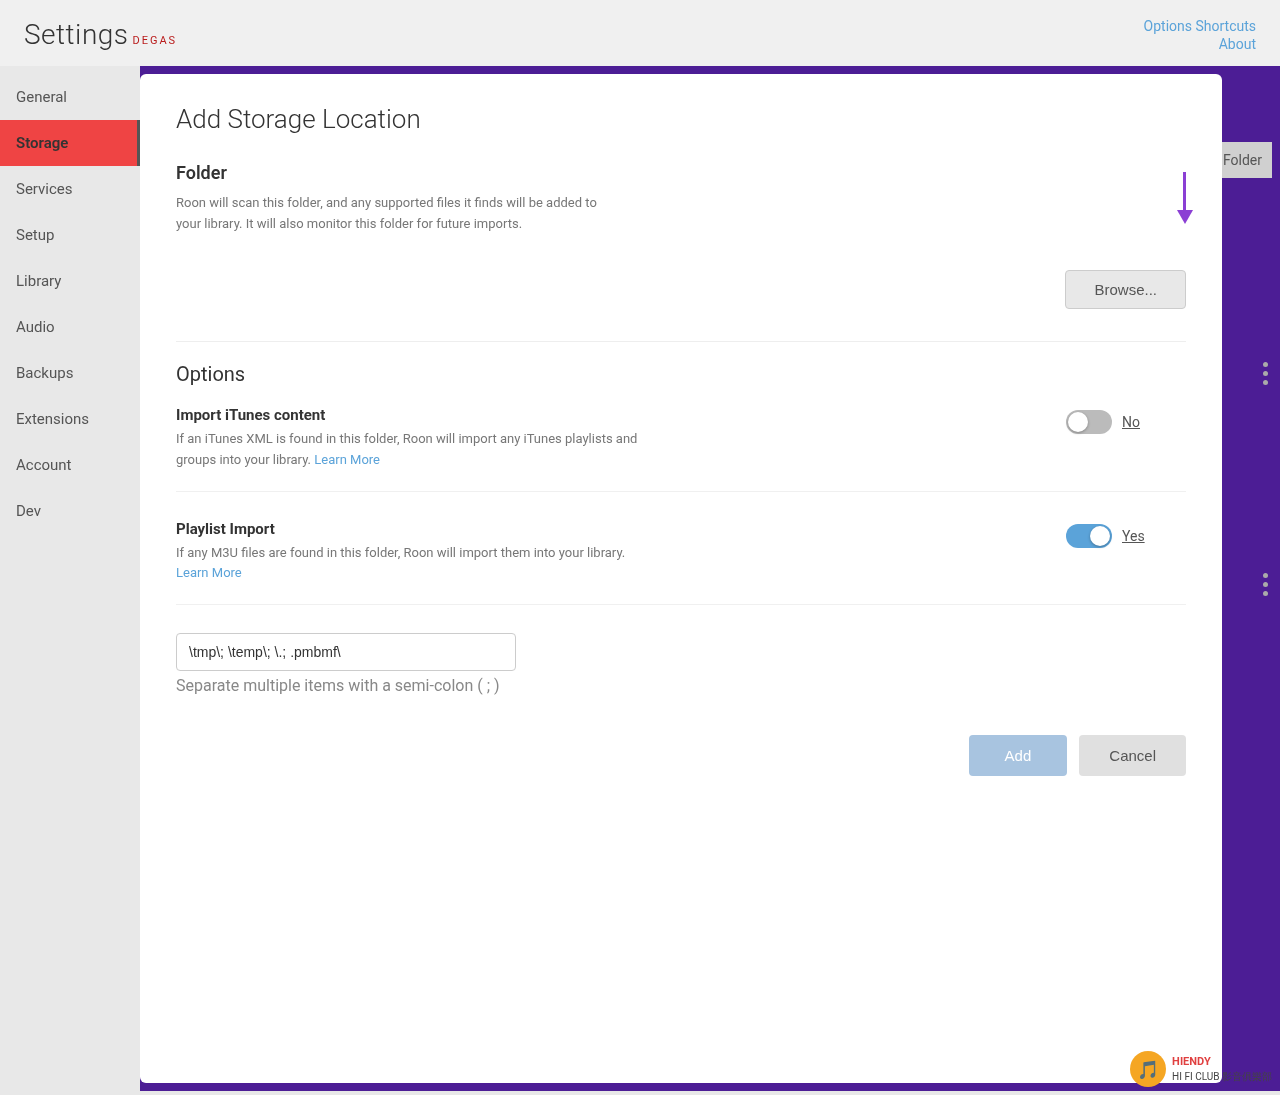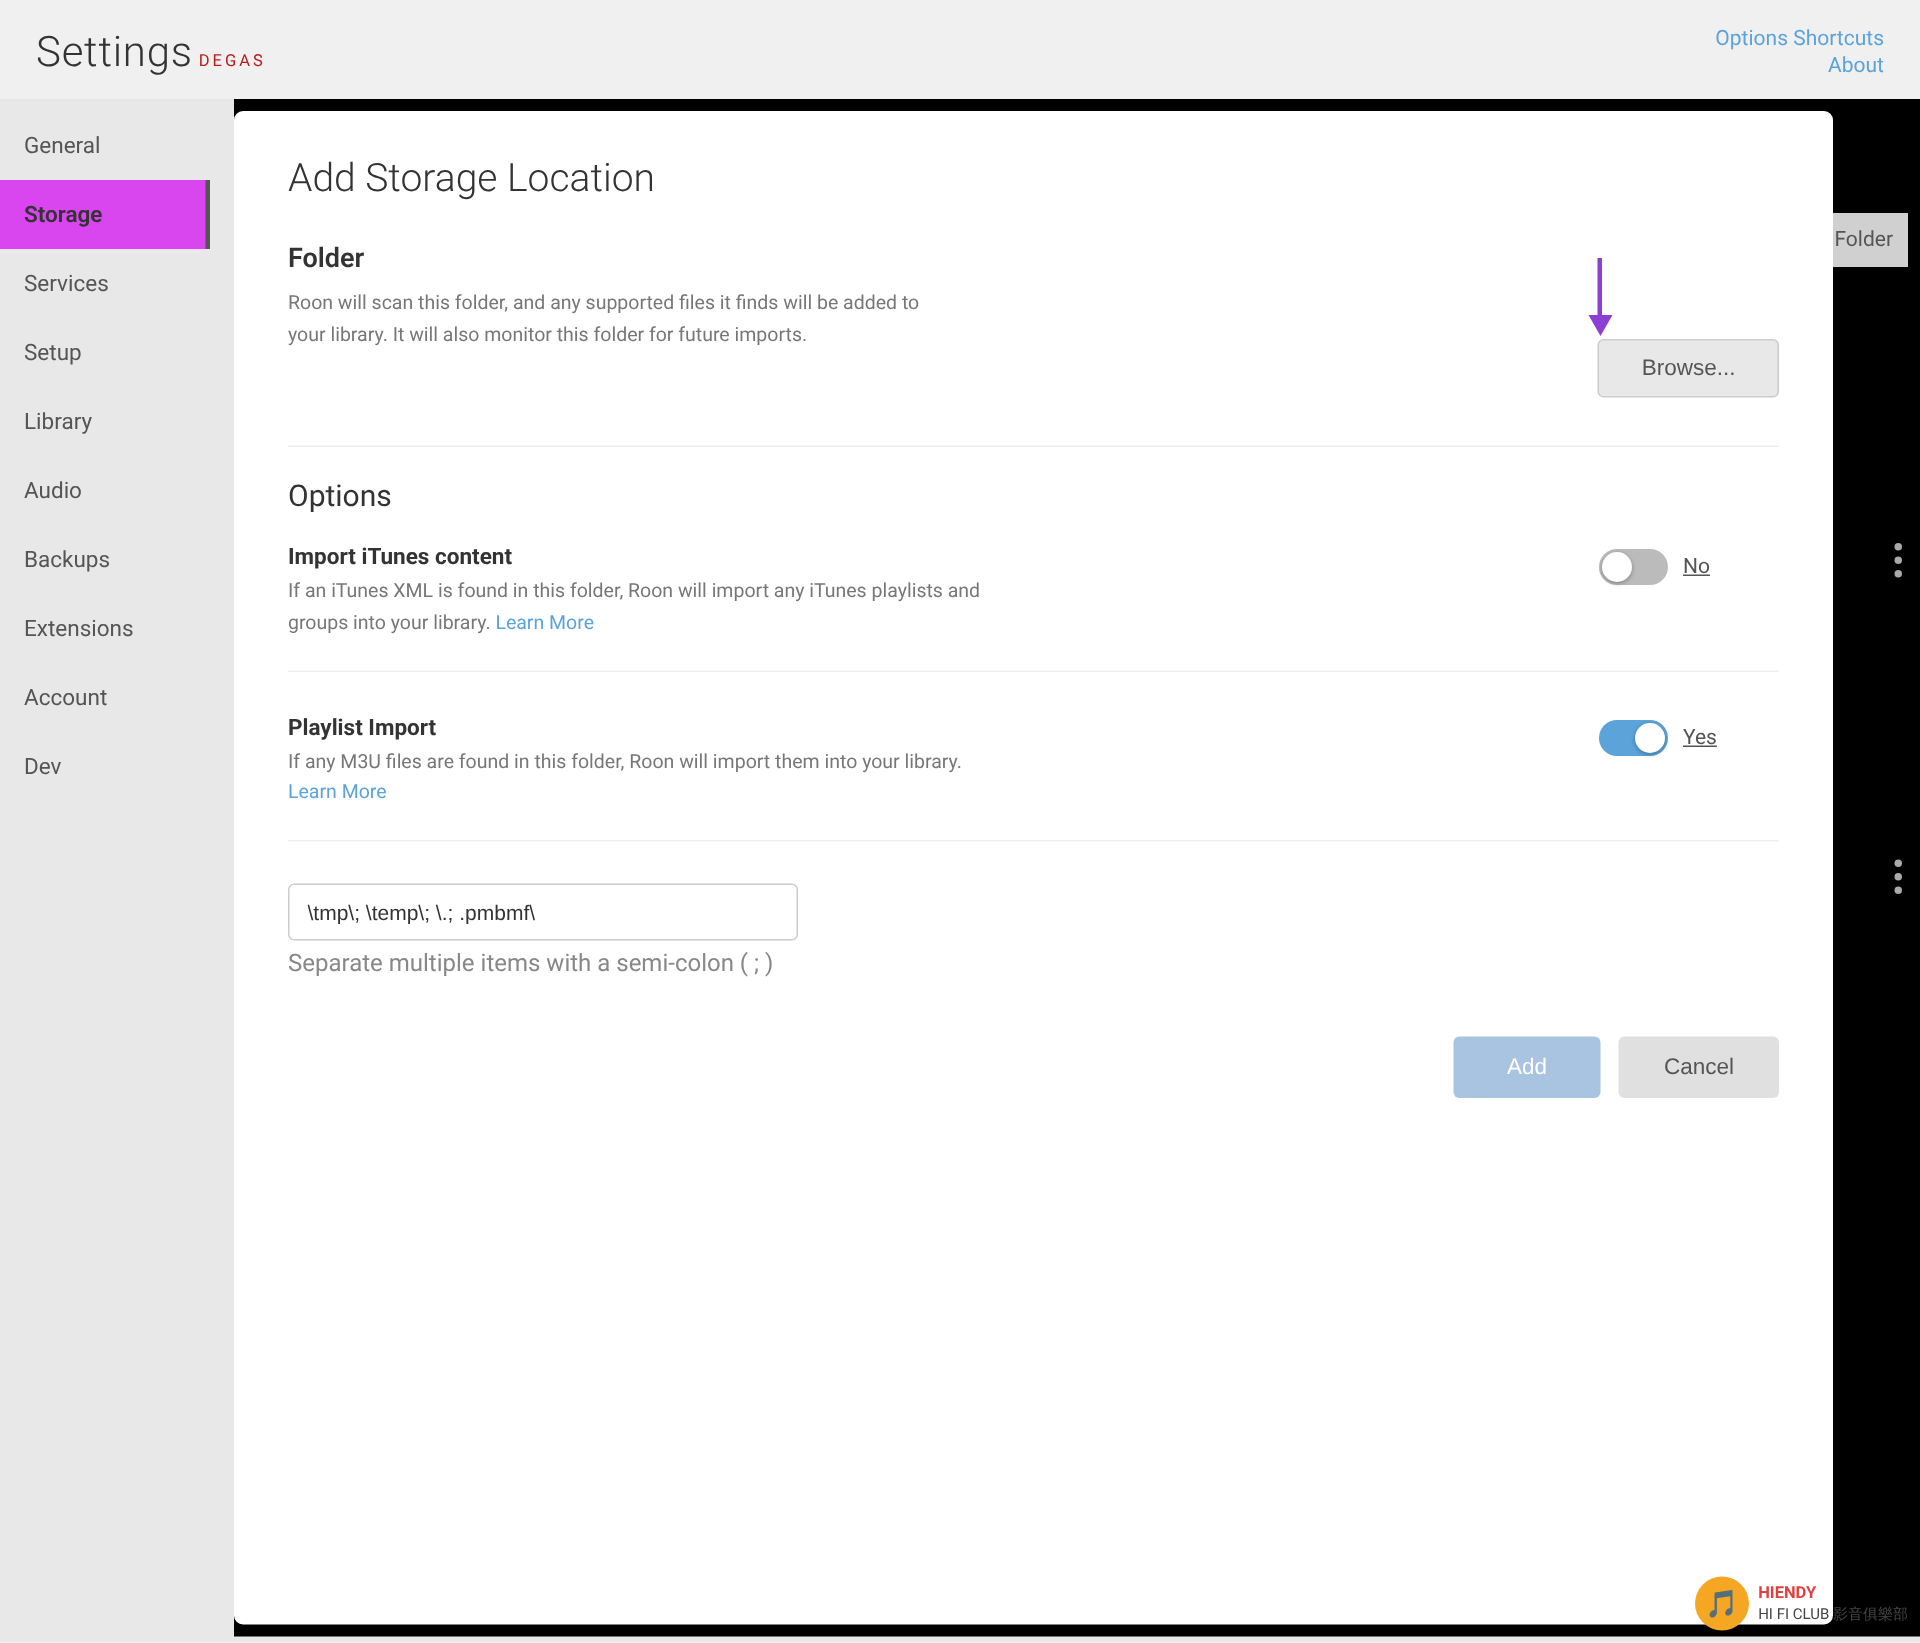--- a/index.html
+++ b/index.html
@@ -62,31 +62,30 @@
     .sidebar-item {
       padding: 14px 16px;
       font-size: 15px;
       color: #555;
       cursor: pointer;
       border-right: 3px solid transparent;
     }
     .sidebar-item.active {
       color: #333;
       font-weight: 600;
-      background: #d946ef;
+      background: #ef4444;
       border-right: 3px solid #555;
     }
 
     
     .content-area {
       flex: 1;
-      background: #000000;
+      background: #4c1d95;
       padding: 8px 8px 8px 0;
       display: flex;
-      margin-left: 16px;
     }
 
     
     .main-panel {
       flex: 1;
       background: #fff;
       border-radius: 6px;
       padding: 30px 36px;
       overflow-y: auto;
       position: relative;
@@ -120,21 +119,22 @@
       position: relative;
     }
     .folder-text { flex: 1; }
 
     .browse-button-container {
       margin-left: 32px;
       margin-top: 10px;
       position: relative;
       display: flex;
       flex-direction: column;
-      align-items: flex-start;
+      align-items: flex-end;
+      gap: 44px;
     }
 
     
     .arrow-down {
       width: 3px;
       height: 40px;
       background: #8b3fd4;
       margin-bottom: 0;
       position: relative;
     }

